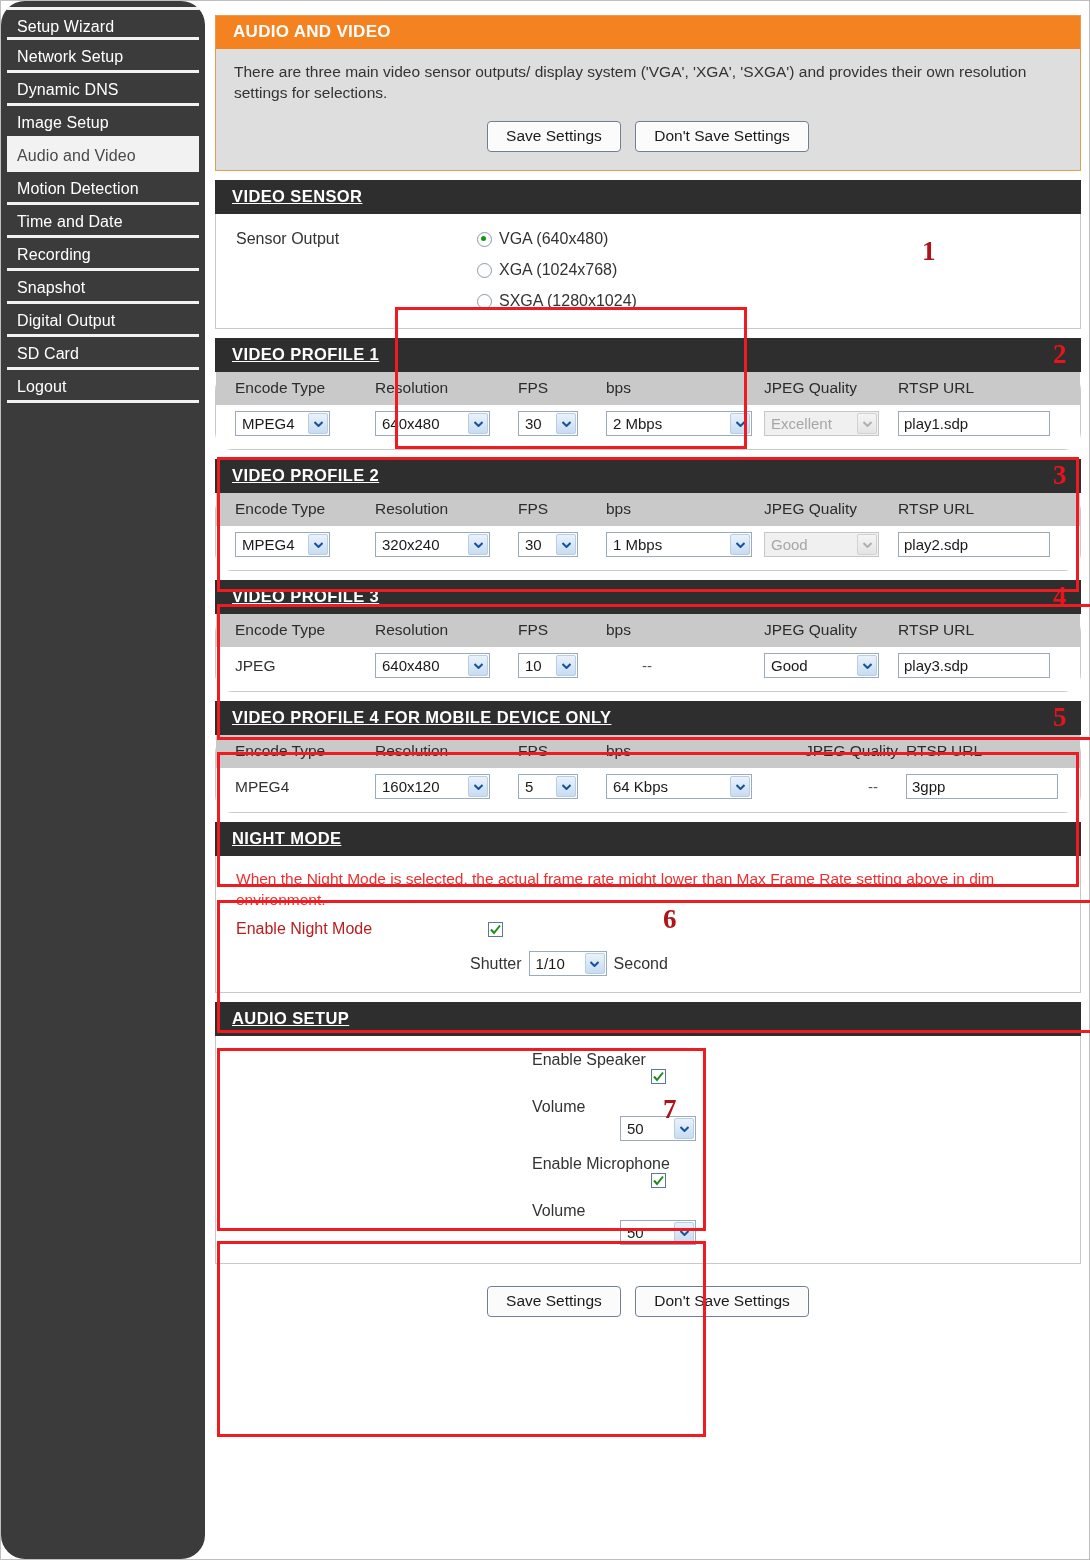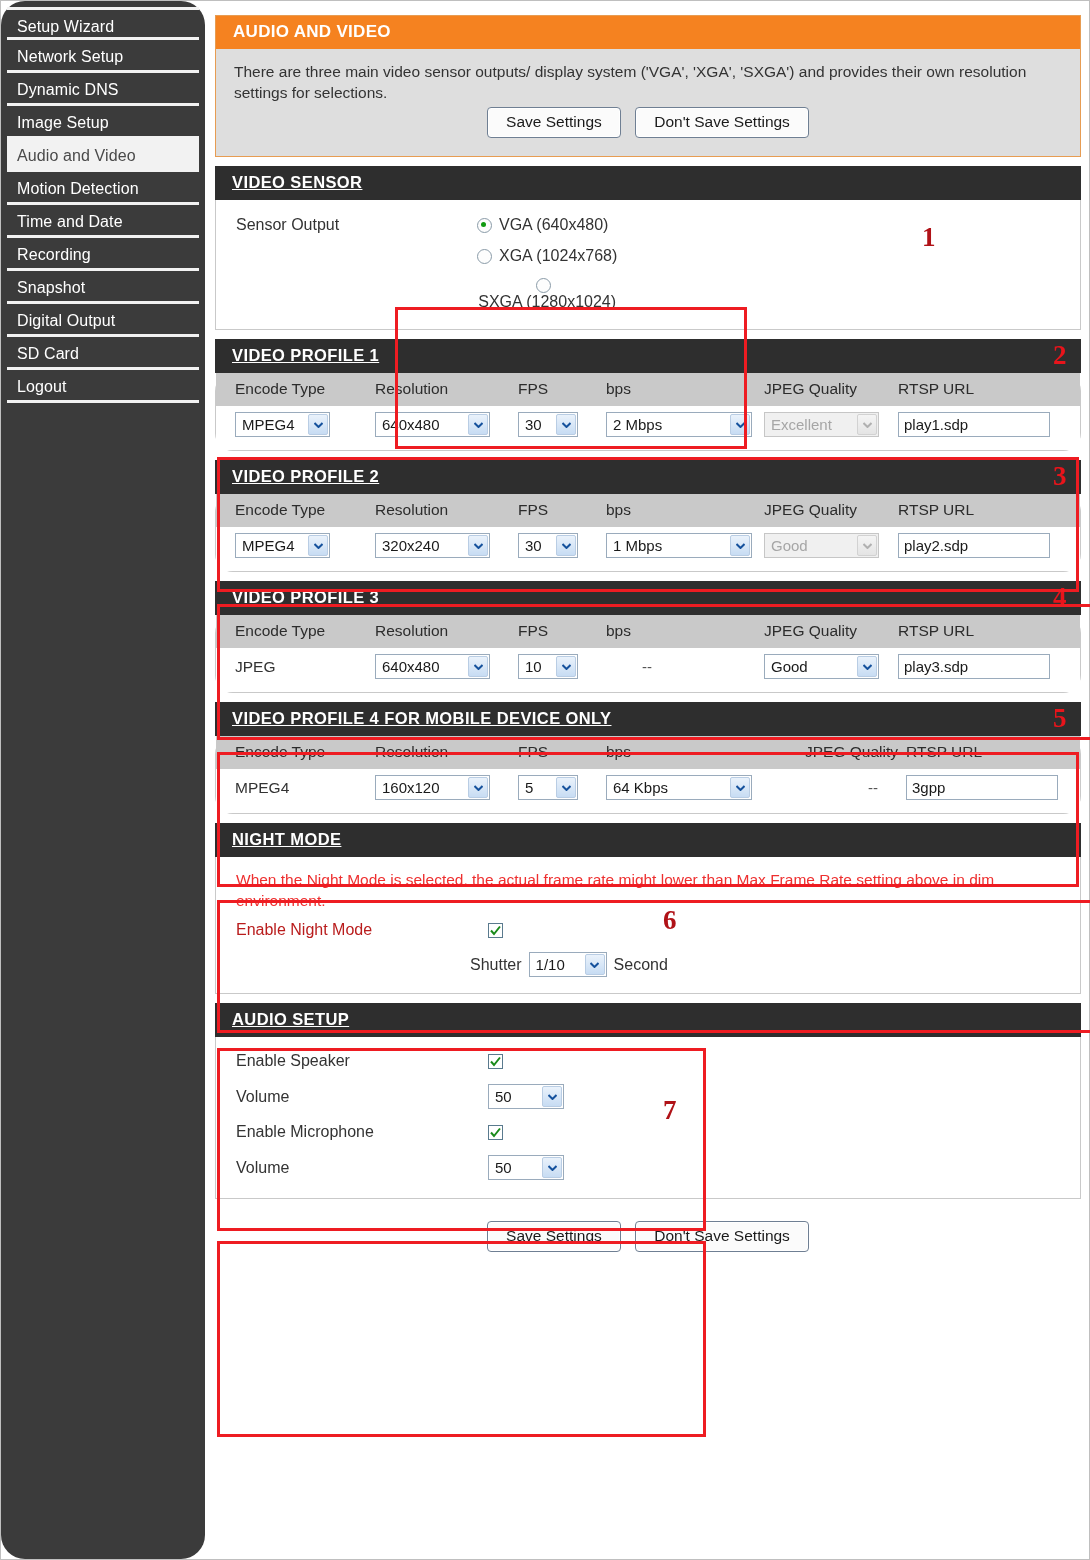--- a/index.html
+++ b/index.html
@@ -74,21 +74,21 @@
   #intro-body {
     background: #dedede;
     padding: 12px 18px 14px 18px;
   }
   .intro-p {
     color: #333333;
     font-size: 15.5px;
     line-height: 21px;
     margin: 0 0 16px 0;
   }
-  .intro-p:last-of-type { margin-bottom: 4px; }
+  .intro-p:last-of-type { margin-bottom: 18px; }
 
   .btn-row { text-align: center; padding-bottom: 4px; }
   .btn {
     display: inline-block;
     border: 1px solid #6f7f93;
     border-radius: 4px;
     background: #fbfbfb;
     color: #1a1a1a;
     font-size: 15.5px;
     padding: 5px 18px 6px 18px;
@@ -145,21 +145,21 @@
     color: #333333;
     box-sizing: border-box;
   }
   .radio-list { padding-left: 96px; }
   .radio-row {
     display: flex; align-items: center;
     margin-bottom: 13px;
     font-size: 16px;
     color: #333333;
   }
-  .radio-row:last-child { margin-bottom: 0; flex-direction: column; }
+  .radio-row:last-child { margin-bottom: 0; }
   .radio {
     width: 13px; height: 13px;
     border: 1px solid #8a9ba8;
     border-radius: 50%;
     background: #fdfdfd;
     margin-right: 7px;
     position: relative;
     flex: 0 0 auto;
   }
   .radio.checked::after {
@@ -297,20 +297,21 @@
   }
   .nm-shutter .sel { margin: 0 7px; }
 
   
   #audio-body { padding: 15px 0 18px 0; }
   .au-row {
     display: flex; align-items: center;
     font-size: 16px; color: #333333;
     padding-left: 20px;
     margin-bottom: 14px;
+    flex-direction: column;
   }
   .au-row:last-child { margin-bottom: 0; }
   .au-row .lbl { width: 252px; }
 
   #bottom-btns { margin-top: 22px; text-align: center; }
 </style>
 </head>
 <body>
 
 <div id="page">

